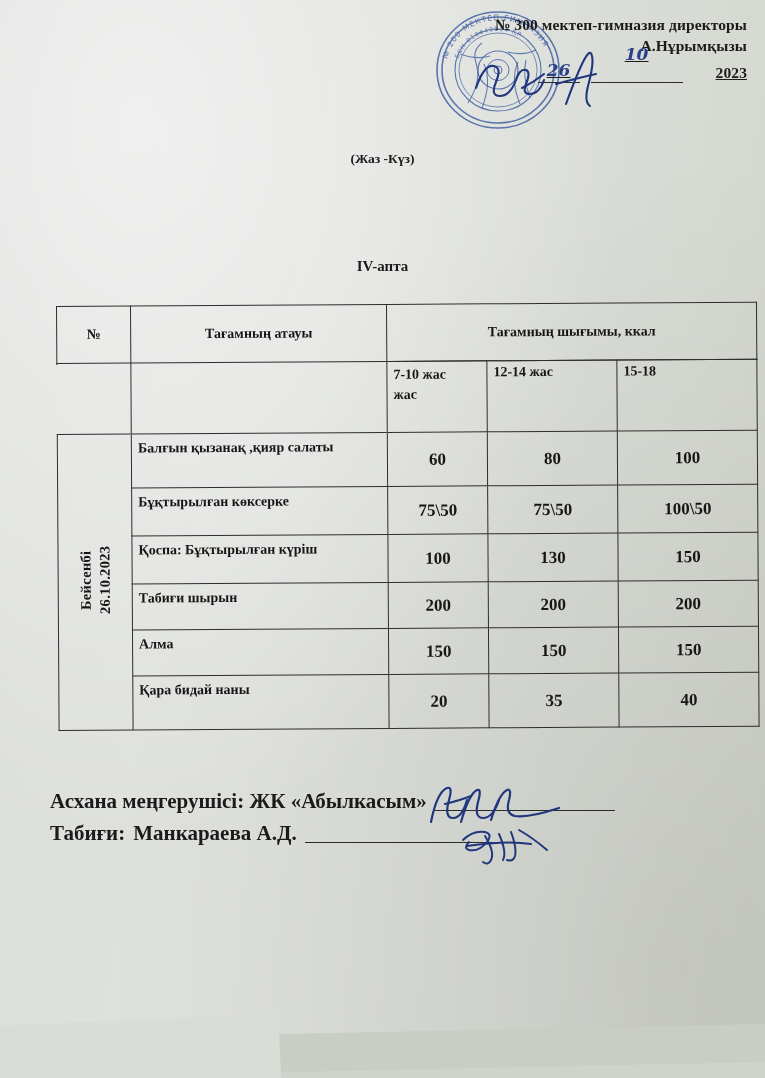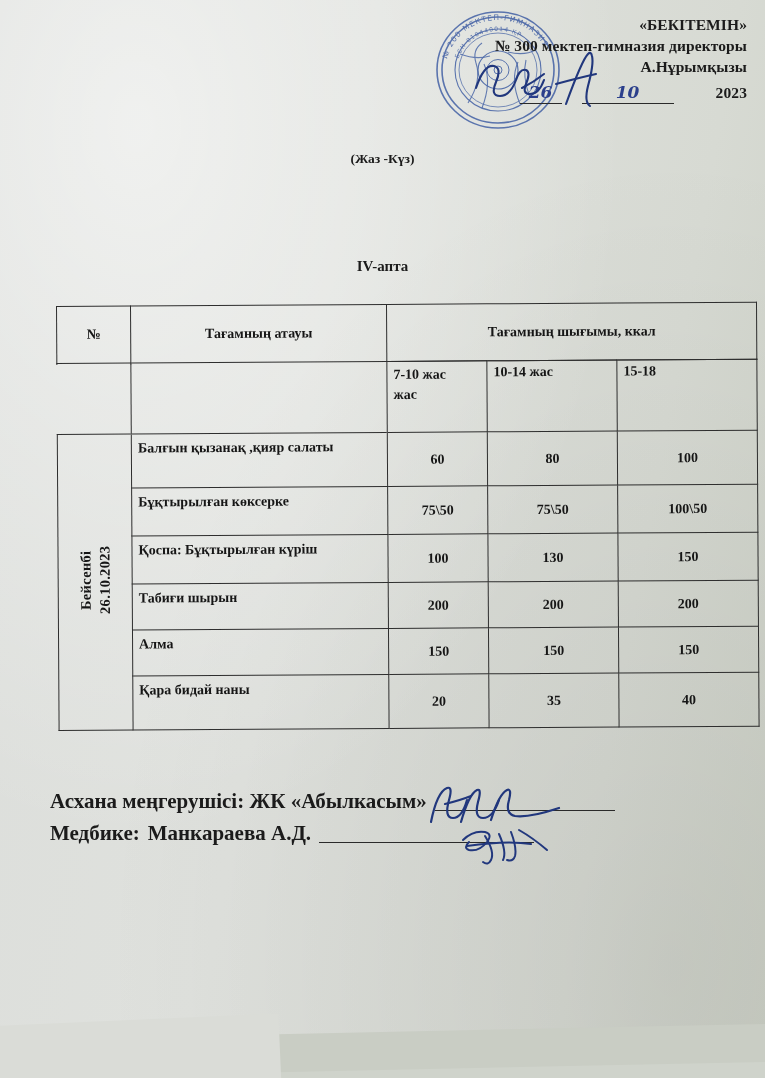--- a/index.html
+++ b/index.html
@@ -41,22 +41,22 @@
   }
 
   
   #approval{
     position:absolute;right:18px;top:14px;width:330px;
     text-align:right;font-weight:bold;font-size:15.5px;line-height:21px;
     letter-spacing:.1px;z-index:6;
   }
   #approval .ln{white-space:nowrap;}
   #approval .dateline{
-    display:flex;justify-content:flex-end;gap:20px;
-    margin-top:5px;height:22px;
+    display:flex;justify-content:flex-end;align-items:flex-end;gap:11px;
+    margin-top:5px;height:22px;text-decoration:underline;
   }
   .hwline{border-bottom:1.4px solid #2a2a2a;display:inline-block;}
   .hw{
     font-family:"DejaVu Serif",serif;font-style:italic;font-weight:bold;
     color:#2b3f8c;font-size:17px;line-height:17px;
   }
 
   
   #stamp{
     position:absolute;left:430px;top:8px;width:140px;height:124px;z-index:4;
@@ -85,21 +85,21 @@
   
   #tbl-wrap{position:absolute;left:56px;top:306px;width:700px;z-index:5;
     transform:rotate(-0.35deg);transform-origin:left top;}
   table{border-collapse:collapse;width:700px;table-layout:fixed;}
   table td,table th{
     border:1px solid #2e2e2e;
     font-weight:bold;font-size:14px;color:#161616;
     padding:3px 6px;vertical-align:top;background:transparent;
   }
   th.hcell{text-align:center;vertical-align:middle;padding:6px 4px;}
-  td.num{text-align:center;vertical-align:middle;font-size:14px;}
+  td.num{text-align:center;vertical-align:middle;font-size:17px;}
   td.dish{text-align:left;vertical-align:top;line-height:20px;padding-top:4px;}
   td.daycell{
     text-align:center;vertical-align:middle;padding:0;
   }
   .vert{
     writing-mode:vertical-rl;transform:rotate(180deg);
     font-weight:bold;font-size:14.5px;line-height:19px;white-space:pre-line;
     letter-spacing:.3px;
   }
   col.c0{width:74px}col.c1{width:256px}col.c2{width:100px}
@@ -162,21 +162,20 @@
     <g fill="none" stroke="#21377d" stroke-width="2.1" stroke-linecap="round">
       <path d="M6 40 q8 -24 18 -22 q8 2 2 16 q-6 14 4 14 q10 0 16 -16 q4 -12 10 -10 q5 2 0 14 q-4 10 4 10 q9 0 14 -14"></path>
       <path d="M52 40 q12 -6 22 -14"></path>
       <path d="M96 56 q16 -44 22 -50 q3 -3 4 2 q2 8 -4 30 q-4 16 2 20"></path>
       <path d="M86 36 q22 -6 40 -10"></path>
     </g>
   </svg>
 </div>
 
 <div id="approval">
-  <div class="ln">«БЕКІТЕМІН»</div>
   <div class="ln">№ 300 мектеп-гимназия директоры</div>
   <div class="ln">А.Нұрымқызы</div>
   <div class="dateline">
     <span class="hwline" style="width:42px;text-align:center;padding-bottom:1px;">
       <span class="hw">26</span>
     </span>
     <span class="hwline" style="width:92px;text-align:center;padding-bottom:17px;">
       <span class="hw">10</span>
     </span>
     <span style="padding-left:6px;margin-left:16px;">2023</span>
@@ -202,21 +201,21 @@
       <th class="hcell" rowspan="2" style="height:44px;">№</th>
       <th class="hcell" rowspan="2">Тағамның атауы</th>
       <th class="hcell" colspan="3">Тағамның шығымы, ккал</th>
     </tr>
     <tr></tr>
     <tr>
       <td class="hcell" style="border-top:none;border-left:none;border-bottom:none;height:64px;"></td>
       <td class="hcell" style="border-top:none;border-bottom:none;"></td>
       <td class="hcell" style="text-align:left;vertical-align:top;white-space:pre-line;line-height:20px;">7-10 жас
 жас</td>
-      <td class="hcell">10-14 жас</td>
+      <td class="hcell">12-14 жас</td>
       <td class="hcell">15-18</td>
     </tr>
   </thead>
   <tbody>
     <tr>
       <td class="daycell" rowspan="6">
         <span class="vert">Бейсенбі
 26.10.2023</span>
       </td>
       <td class="dish" style="height:46px;">Балғын қызанақ ,қияр салаты</td>
@@ -257,21 +256,21 @@
   </tbody>
 </table>
 </div>
 
 <div id="footer">
   <div class="frow" id="f1">
     <span class="lbl">Асхана меңгерушісі: ЖК «Абылкасым»</span>
     <span class="fill"></span>
   </div>
   <div class="frow" id="f2">
-    <span class="lbl">Медбике:</span>
+    <span class="lbl">Табиғи:</span>
     <span class="lbl nm" style="margin-left:8px;font-family:Liberation Serif, serif;">Манкараева А.Д.</span>
     <span class="fill"></span>
   </div>
 </div>
 
 <div id="sig-cook">
   <svg viewBox="0 0 140 52">
     <g fill="none" stroke="#21377d" stroke-width="2.2" stroke-linecap="round">
       <path d="M6 44 q6 -30 16 -34 q6 -2 2 12 q-5 18 4 18 q9 0 14 -18"></path>
       <path d="M36 44 q8 -28 16 -32 q5 -2 1 12 q-4 16 5 16 q10 0 16 -18"></path>

